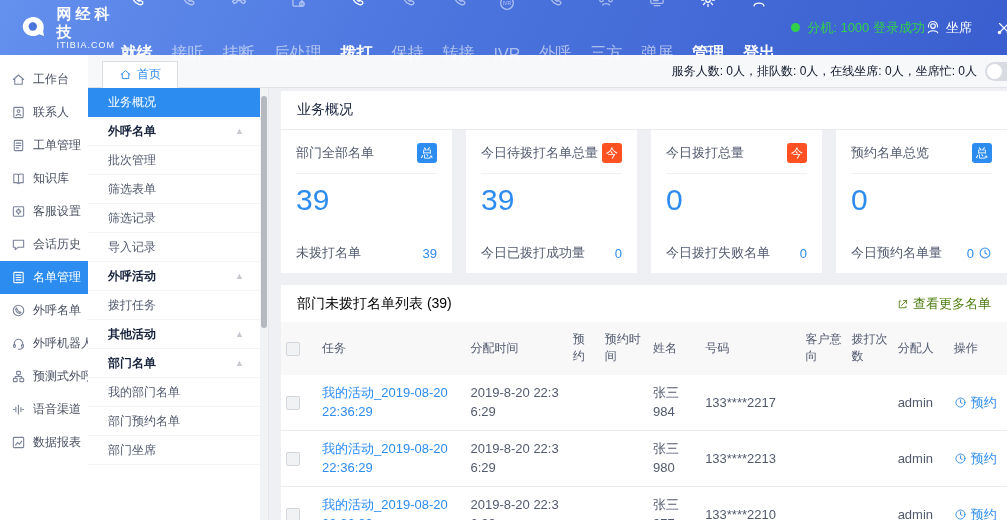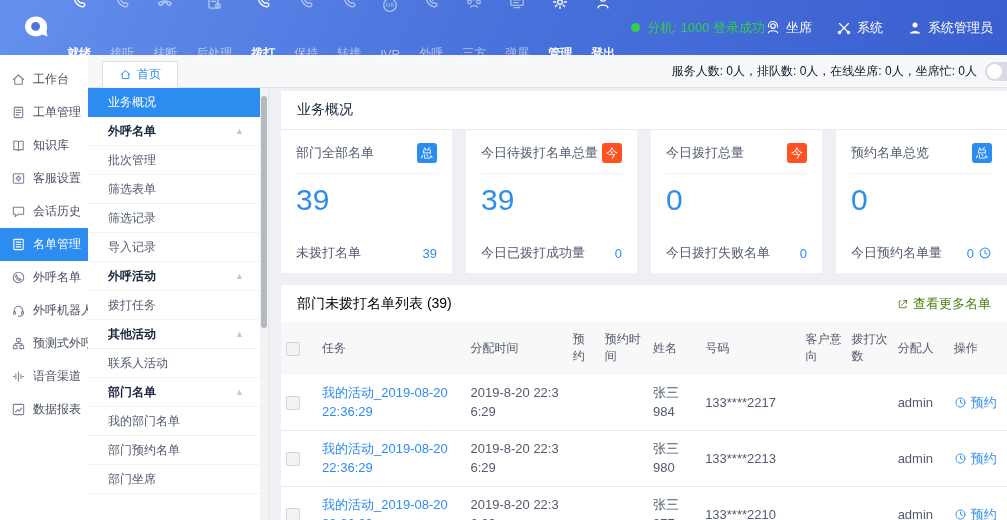--- a/index.html
+++ b/index.html
@@ -9,21 +9,21 @@
   
   .topbar { height:55px; background:linear-gradient(115deg,#6490ee 0%,#4b74dd 45%,#3a5ecf 100%);
     display:flex; align-items:center; color:#fff; padding:0 14px 0 18px; }
   .logo { display:flex; align-items:center; gap:8px; width:215px; }
   .logo-ic { width:36px; height:32px; }
   .logo-txt1 { font-size:15px; font-weight:bold; letter-spacing:4px; line-height:1.15; }
   .logo-txt2 { font-size:9px; letter-spacing:1px; opacity:.95; }
   .tb-tools { display:flex; gap:19px; align-items:flex-end; }
   .tb-btn { display:flex; flex-direction:column; align-items:center; gap:2px; cursor:pointer; }
   .tb-btn .ic { width:18px; height:18px; }
-  .tb-btn span.lbl { font-size:12px; font-weight:bold; white-space:nowrap;margin-top:32px; }
+  .tb-btn span.lbl { font-size:16px; font-weight:bold; white-space:nowrap;margin-top:32px; }
   .tb-btn.dim { opacity:.55; }
   .tb-btn.dim span.lbl { font-weight:normal; }
   .phone-status { display:flex; align-items:center; gap:7px; margin-left:16px; font-size:13px; white-space:nowrap; }
   .dot { width:9px; height:9px; border-radius:50%; background:#31d04a; }
   .tb-right { margin-left:auto; display:flex; align-items:center; gap:24px; font-size:13px; }
   .tb-right .ritem { display:flex; align-items:center; gap:5px; cursor:pointer; white-space:nowrap; }
   .tb-right .ic { width:16px; height:16px; }
 
   
   .app { display:flex; height:465px; }
@@ -94,20 +94,24 @@
 <body>
 
 <div class="topbar">
   <div class="logo">
     <span class="ic logo-ic">
         <svg viewBox="0 0 16 16" fill="none" stroke="currentColor" stroke-width="1.15" stroke-linecap="round" stroke-linejoin="round">
           <path d="M13.5 7.2a5.5 5 0 1 0-2.3 4.1l2.6.9-.6-2.3a5 5 0 0 0 .3-2.7z" fill="#fff" stroke="none"></path>
           <circle cx="7.8" cy="7.2" r="2.2" fill="#4b74dd" stroke="none"></circle>
         </svg>
       </span>
+    <div>
+      <div class="logo-txt1">网经科技</div>
+      <div class="logo-txt2">ITIBIA.COM</div>
+    </div>
   </div>
   <div class="tb-tools">
     <div class="tb-btn">
         <span class="ic">
           <svg viewBox="0 0 16 16" fill="none" stroke="currentColor" stroke-width="1.15" stroke-linecap="round" stroke-linejoin="round">
             <path d="M4.6 3.4c.8-.8 1.9-.6 2.3.3l.5 1.1c.3.6.1 1.2-.4 1.6.6 1.2 1.5 2.1 2.7 2.7.4-.5 1-.7 1.6-.4l1.1.5c.9.4 1.1 1.5.3 2.3-.7.7-1.9.9-3.1.4C7.3 11.1 5 8.8 4.2 6.5c-.5-1.2-.3-2.4.4-3.1z"></path>
             <path d="M10.5 3.2a4 4 0 0 1 2.3 2.3"></path>
           </svg>
         </span>
         <span class="lbl">就绪</span>
@@ -261,20 +265,30 @@
 <div class="app">
 
   <div class="sidebar">
     <div class="sb-item">
         <span class="ic">
           <svg viewBox="0 0 16 16" fill="none" stroke="currentColor" stroke-width="1.15" stroke-linecap="round" stroke-linejoin="round">
             <path d="M2.5 8 8 3.2 13.5 8M4 7v6h8V7"></path>
           </svg>
         </span>
         <span>工作台</span>
+      </div>
+    <div class="sb-item">
+        <span class="ic">
+          <svg viewBox="0 0 16 16" fill="none" stroke="currentColor" stroke-width="1.15" stroke-linecap="round" stroke-linejoin="round">
+            <rect x="3" y="2.5" width="10" height="11" rx="1"></rect>
+            <circle cx="8" cy="6.5" r="1.5"></circle>
+            <path d="M5.5 11.2c.5-1.6 4.5-1.6 5 0"></path>
+          </svg>
+        </span>
+        <span>联系人</span>
       </div>
     <div class="sb-item">
         <span class="ic">
           <svg viewBox="0 0 16 16" fill="none" stroke="currentColor" stroke-width="1.15" stroke-linecap="round" stroke-linejoin="round">
             <rect x="3.5" y="2.5" width="9" height="11" rx="1"></rect>
             <path d="M5.5 5.5h5M5.5 8h5M5.5 10.5h3"></path>
           </svg>
         </span>
         <span>工单管理</span>
       </div>
@@ -388,21 +402,20 @@
       <div class="submenu">
         <div class="sm-item active"><span>业务概况</span></div>
         <div class="sm-item section"><span>外呼名单</span><span class="sm-caret">▲</span></div>
         <div class="sm-item"><span>批次管理</span></div>
         <div class="sm-item"><span>筛选表单</span></div>
         <div class="sm-item"><span>筛选记录</span></div>
         <div class="sm-item"><span>导入记录</span></div>
         <div class="sm-item section"><span>外呼活动</span><span class="sm-caret">▲</span></div>
         <div class="sm-item"><span>拨打任务</span></div>
         <div class="sm-item section"><span>其他活动</span><span class="sm-caret">▲</span></div>
-        <div class="sm-item"><span>联系人活动</span></div>
         <div class="sm-item section"><span>部门名单</span><span class="sm-caret">▲</span></div>
         <div class="sm-item"><span>我的部门名单</span></div>
         <div class="sm-item"><span>部门预约名单</span></div>
         <div class="sm-item"><span>部门坐席</span></div>
         <div class="sm-scrollbar">
             <span class="sm-thumb"></span>
           </div>
       </div>
 
       <div class="main">

